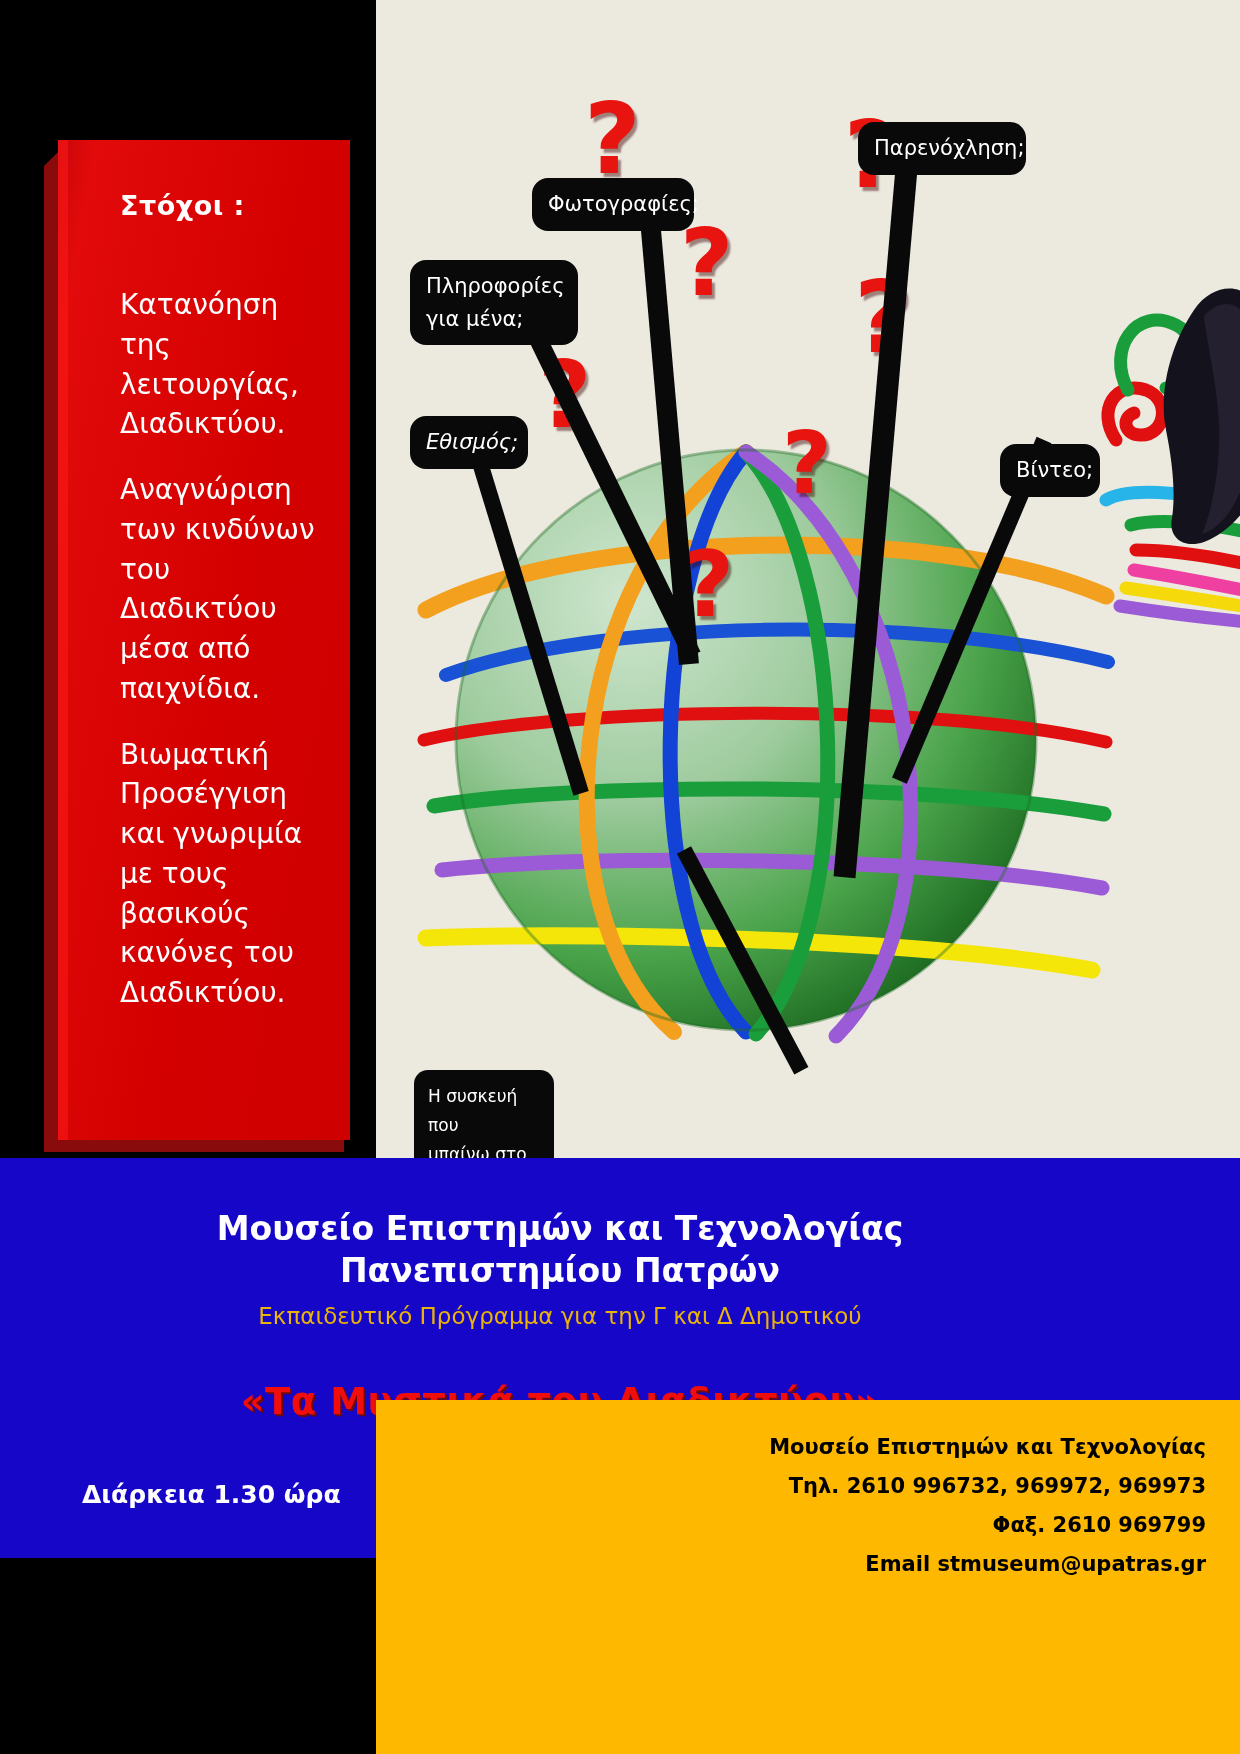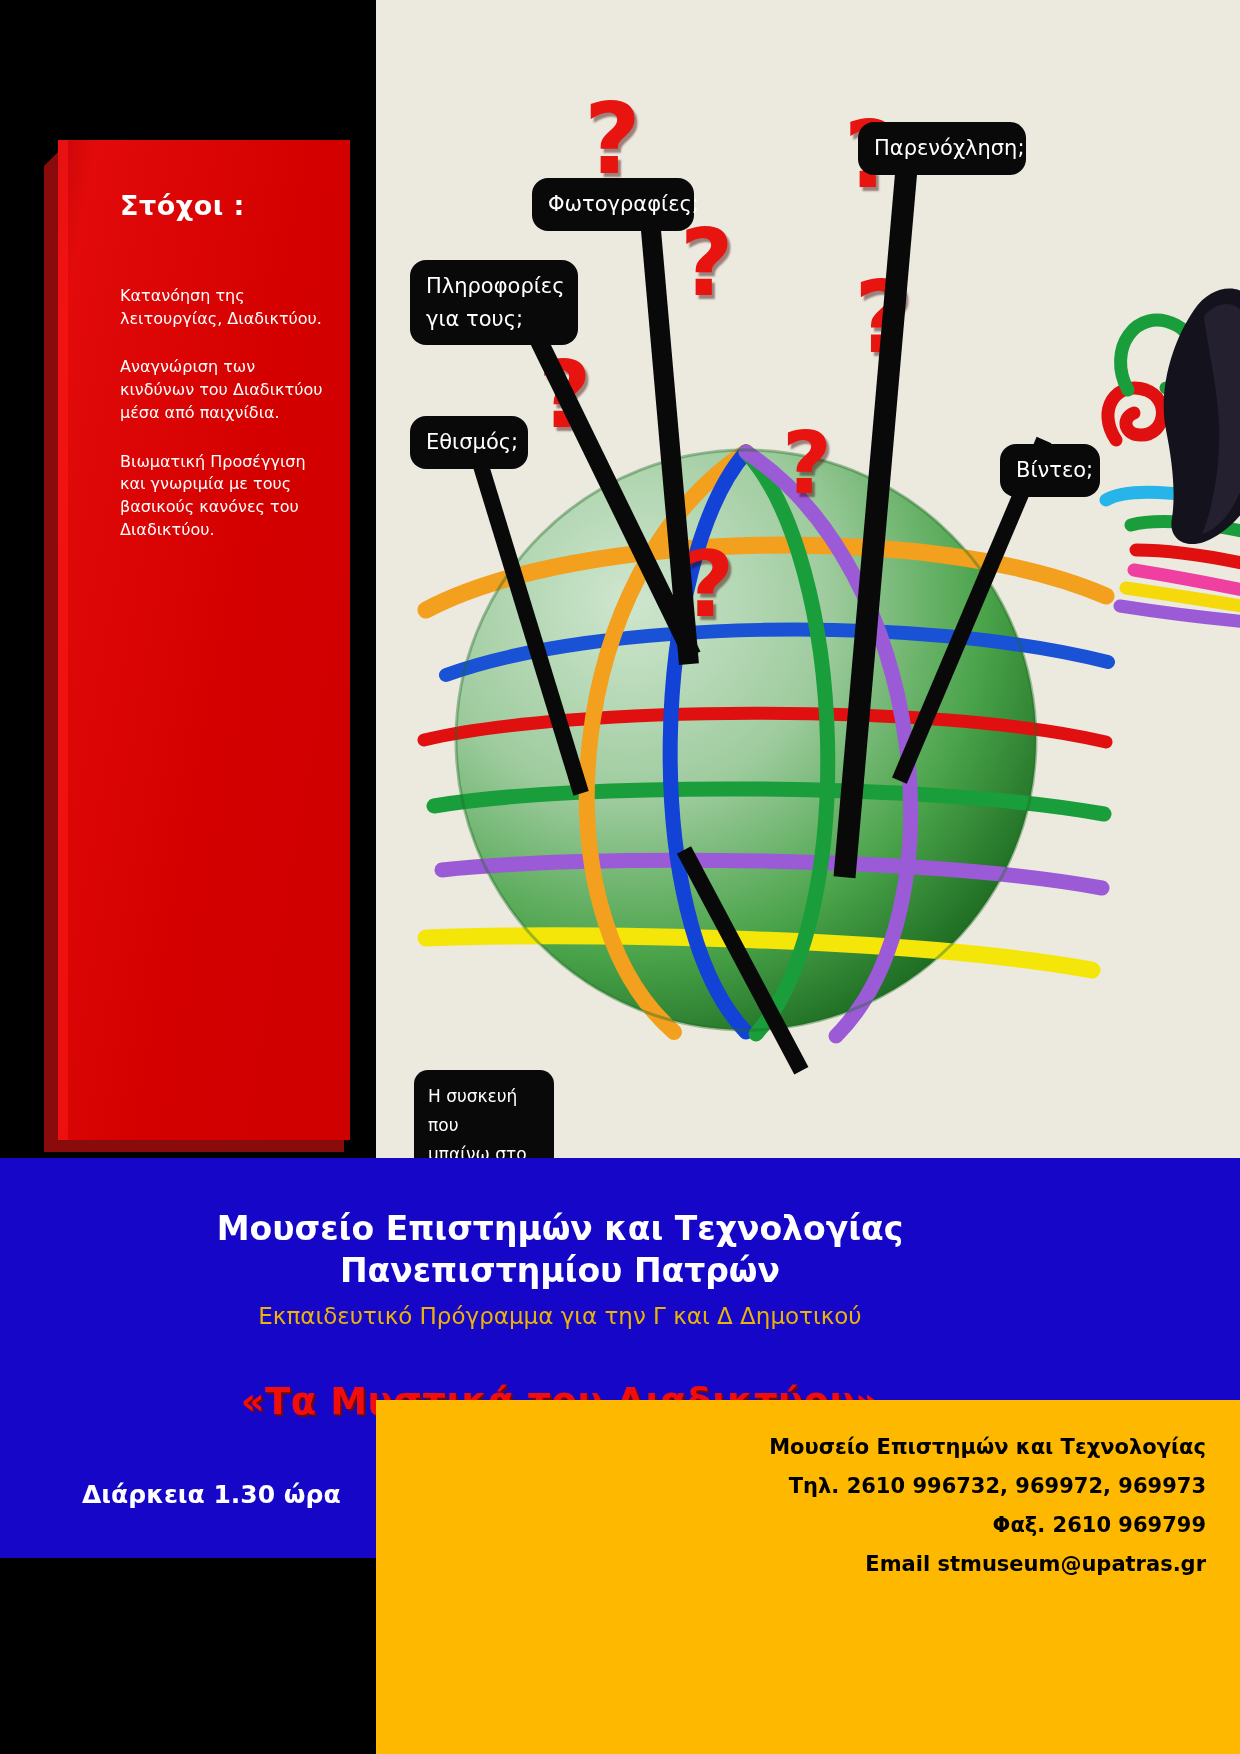--- a/index.html
+++ b/index.html
@@ -33,21 +33,21 @@
     position:absolute;left:0;top:0;width:10px;height:100%;
     background:#ff1a1a;opacity:.55;
   }
   .obj-title{
     position:absolute;left:62px;top:50px;
     color:#fff;font-size:27px;font-weight:bold;letter-spacing:.5px;
     font-family:"DejaVu Sans","Liberation Sans",sans-serif;
   }
   .obj-list{
     position:absolute;left:62px;top:145px;width:210px;
-    color:#fff;font-size:16px;line-height:1.42;
+    color:#fff;font-size:28px;line-height:1.42;
     font-family:"DejaVu Sans","Liberation Sans",sans-serif;
   }
   .obj-list p{margin:0 0 26px 0;}
 
   
   .globe-wrap{position:absolute;left:40px;top:410px;width:700px;height:640px;}
   .globe-wrap svg{display:block;}
 
   
   .qmark{
@@ -173,27 +173,27 @@
     <span class="qmark" style="left:406px;top:420px;font-size:86px;">?</span>
     <span class="qmark" style="left:306px;top:540px;font-size:90px;">?</span>
 
     <div class="tail" style="left:86px;top:430px;width:16px;height:380px;transform:rotate(-17deg);"></div>
     <div class="tail" style="left:132px;top:296px;width:18px;height:400px;transform:rotate(-26deg);"></div>
     <div class="tail" style="left:262px;top:196px;width:20px;height:470px;transform:rotate(-5deg);"></div>
     <div class="tail" style="left:522px;top:140px;width:22px;height:740px;transform:rotate(5deg);"></div>
     <div class="tail" style="left:660px;top:440px;width:16px;height:370px;transform:rotate(23deg);"></div>
     <div class="tail" style="left:300px;top:850px;width:16px;height:250px;transform:rotate(-28deg);"></div>
 
-    <div class="bubble" style="left:34px;top:396px;width:118px;">
+    <div class="bubble" style="left:34px;top:396px;width:118px;font-style:italic;">
       <span>Εθισμός;</span>
     </div>
 
     <div class="bubble" style="left:34px;top:240px;width:168px;">
       <div>Πληροφορίες</div>
-      <div>για τους;</div>
+      <div>για μένα;</div>
     </div>
 
     <div class="bubble" style="left:156px;top:158px;width:162px;text-align:center;">
       <span>Φωτογραφίες;</span>
     </div>
 
     <div class="bubble" style="left:482px;top:102px;width:168px;text-align:center;">
       <span>Παρενόχληση;</span>
     </div>
 

